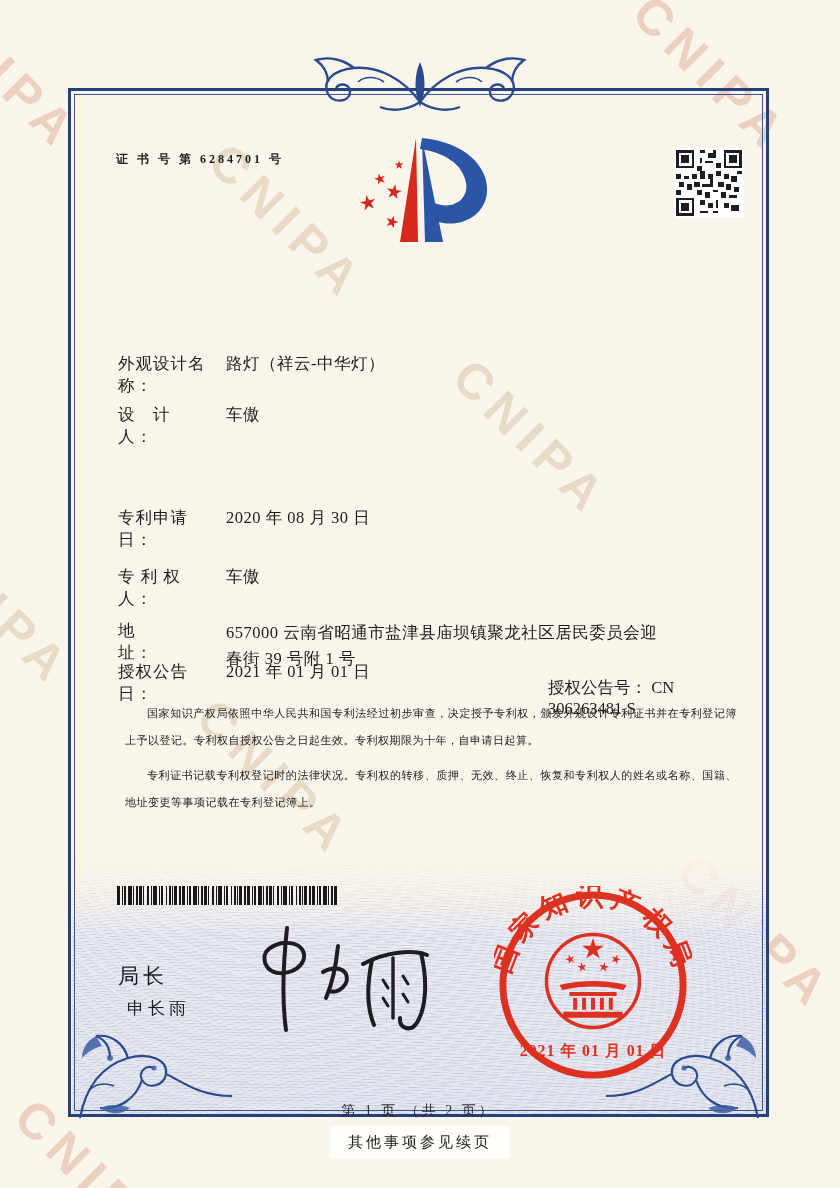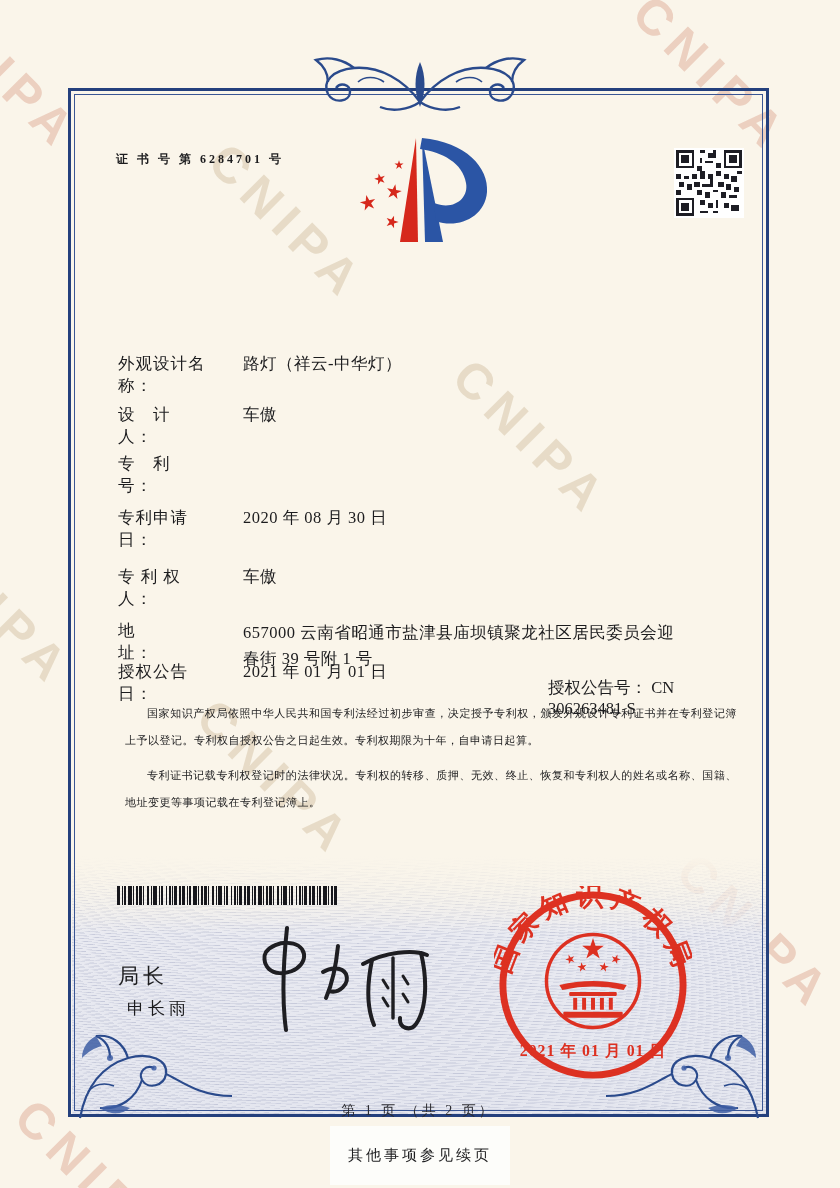--- a/index.html
+++ b/index.html
@@ -42,21 +42,21 @@
   }
   
   .cert-no{position:absolute; left:116px; top:151px; z-index:4; font-size:12px; letter-spacing:3px;font-weight:bold;}
   .logo{position:absolute; left:330px; top:134px; z-index:4;}
   .qr{position:absolute; left:674px; top:148px; width:66px; height:66px; z-index:4; background:#fff; padding:2px;}
   .title{
     position:absolute; left:0; top:248px; width:840px; z-index:4;
     text-align:center; font-size:41px; font-weight:bold; letter-spacing:7px;
   }
   
-  .field{position:absolute; left:118px; z-index:4; font-size:16.5px; display:flex;gap:17px;}
+  .field{position:absolute; left:118px; z-index:4; font-size:16.5px; display:flex;}
   .field .lbl{flex:none; width:100px; letter-spacing:1px;}
   .field .val{margin-left:8px; letter-spacing:.5px;}
   .field-addr .val{width:432px; line-height:26px;}
   .grant-no{position:absolute; left:430px; top:0;}
   
   .body-text{position:absolute; left:117px; top:692px; width:628px; z-index:4;}
   .body-text p{
     margin:8px; font-size:11px; line-height:27px; text-align:justify;
     text-indent:2em; letter-spacing:.5px;
   }
@@ -65,21 +65,21 @@
   .sig-title{position:absolute; left:118px; top:962px; z-index:4; font-size:21px; letter-spacing:4px;}
   .sig-name{position:absolute; left:118px; top:997px; z-index:4; font-size:17px; letter-spacing:4px;margin-left:9px;}
   .signature{position:absolute; left:243px; top:922px; z-index:4;}
   .seal{position:absolute; left:494px; top:886px; z-index:5;}
   .page-info{
     position:absolute; left:68px; top:1082px; width:701px; z-index:4;
     text-align:center; font-size:14px; letter-spacing:3px; color:#2b2b30;margin-top:20px;
   }
   .continuation{
     position:absolute; left:50%; top:1126px; transform:translateX(-50%); z-index:4;
-    background:#fdfdfa; padding:20px 18px; font-size:15px; letter-spacing:3px;
+    background:#fdfdfa; padding:7px 18px; font-size:15px; letter-spacing:3px;
   }
   
   .orn-top{position:absolute; left:292px; top:52px; z-index:4;}
   .flourish{position:absolute; top:1026px; z-index:6; width:162px; height:94px;}
   .fl-bl{left:74px;}
   .fl-br{left:602px; transform:scaleX(-1);}
   .defs-holder{position:absolute; width:0; height:0; overflow:hidden;}
 </style>
 </head>
 <body>
@@ -188,21 +188,20 @@
 
   <div class="field" style="top:353px;">
     <span class="lbl">外观设计名称：</span>
     <span class="val">路灯（祥云-中华灯）</span>
   </div>
   <div class="field" style="top:404px;">
     <span class="lbl">设　计　人：</span>
     <span class="val">车傲</span>
   </div>
   <div class="field" style="top:453px;">
-    <span class="lbl">专　利　号：</span>
   </div>
   <div class="field" style="top:507px;">
     <span class="lbl">专利申请日：</span>
     <span class="val">2020 年 08 月 30 日</span>
   </div>
   <div class="field" style="top:566px;">
     <span class="lbl">专 利 权 人：</span>
     <span class="val">车傲</span>
   </div>
   <div class="field field-addr" style="top:620px;">

